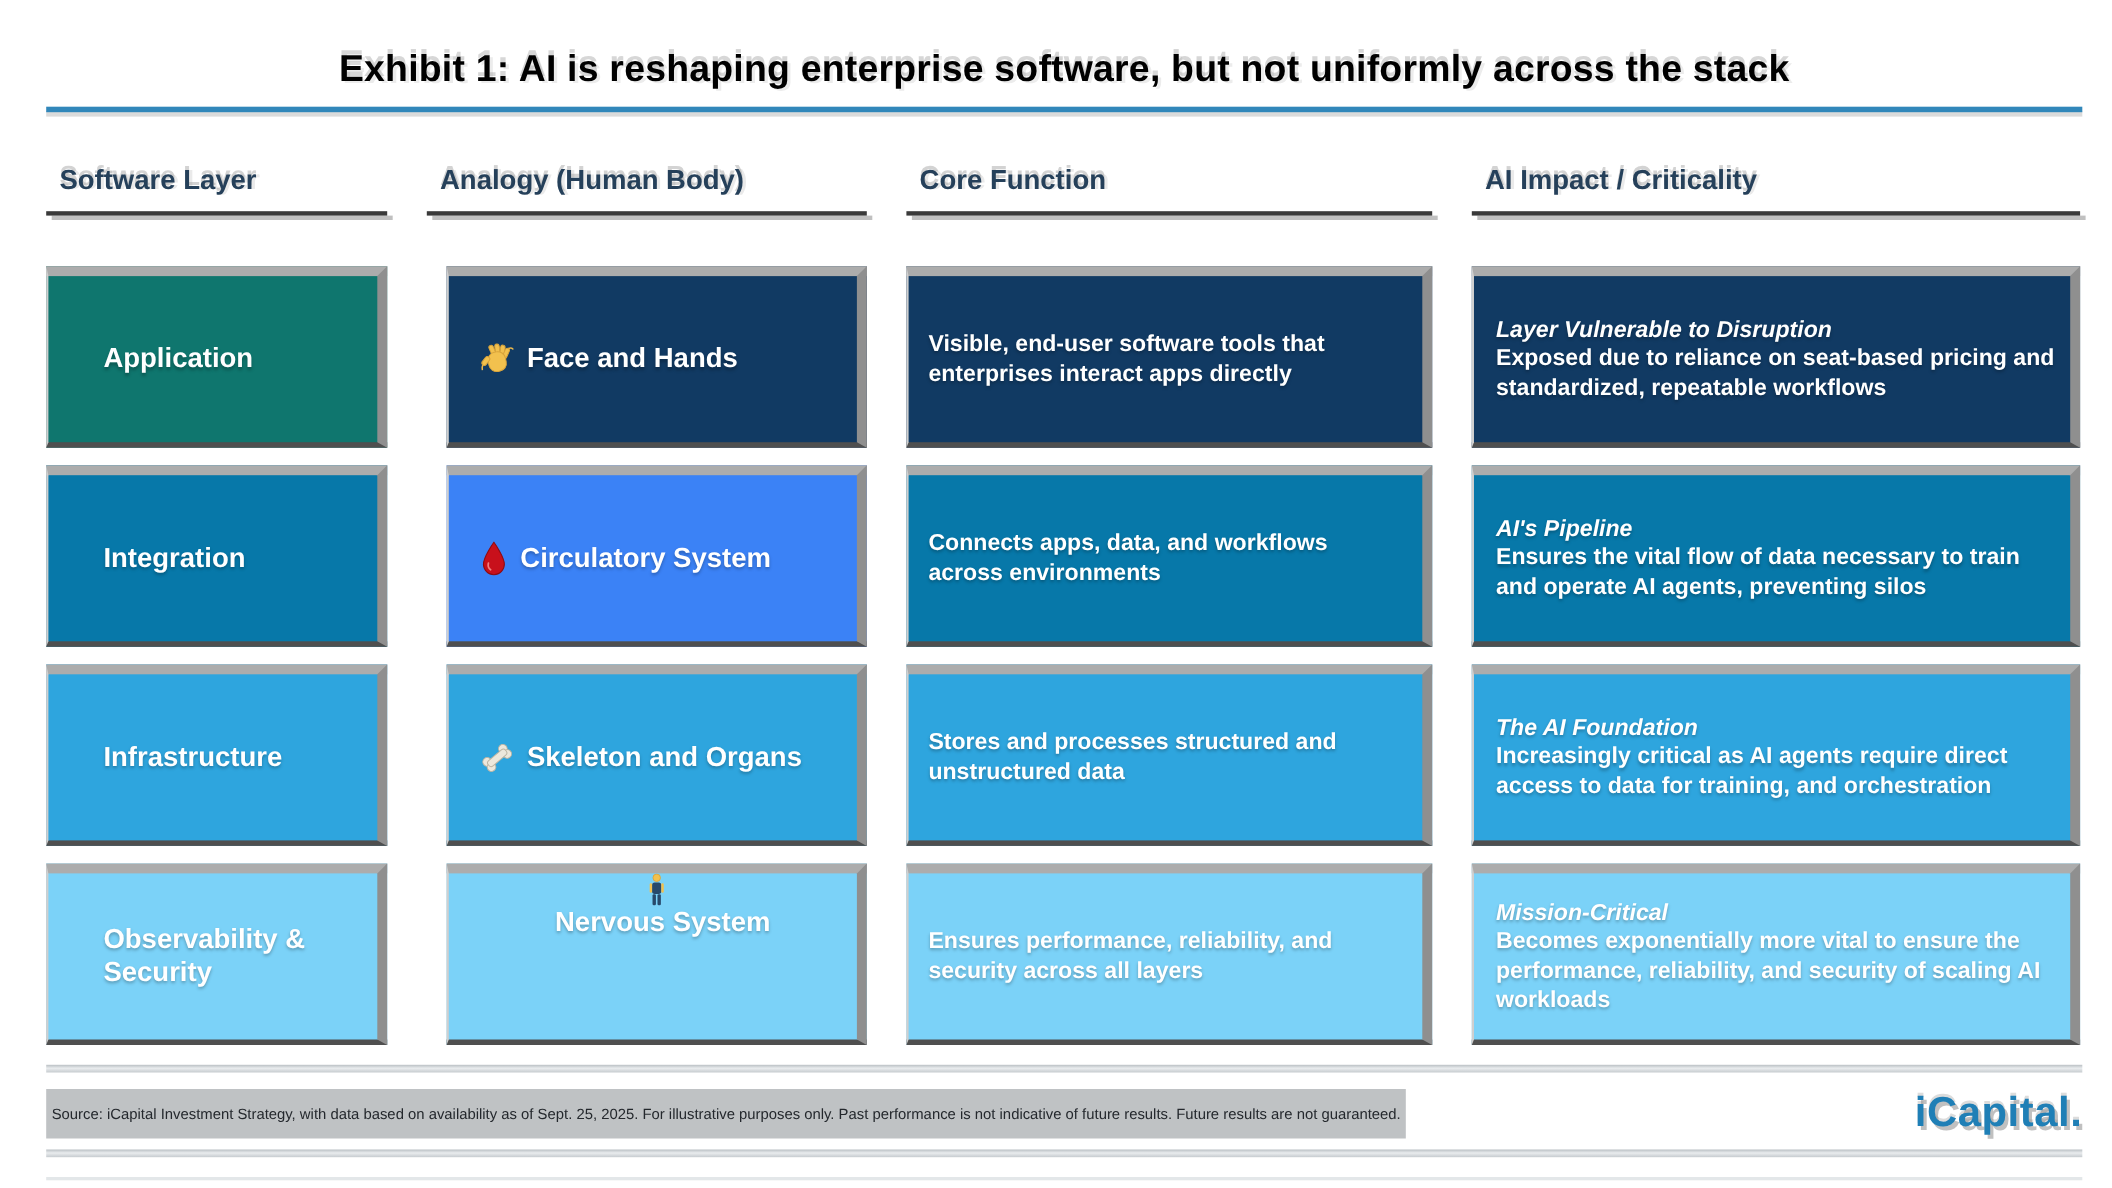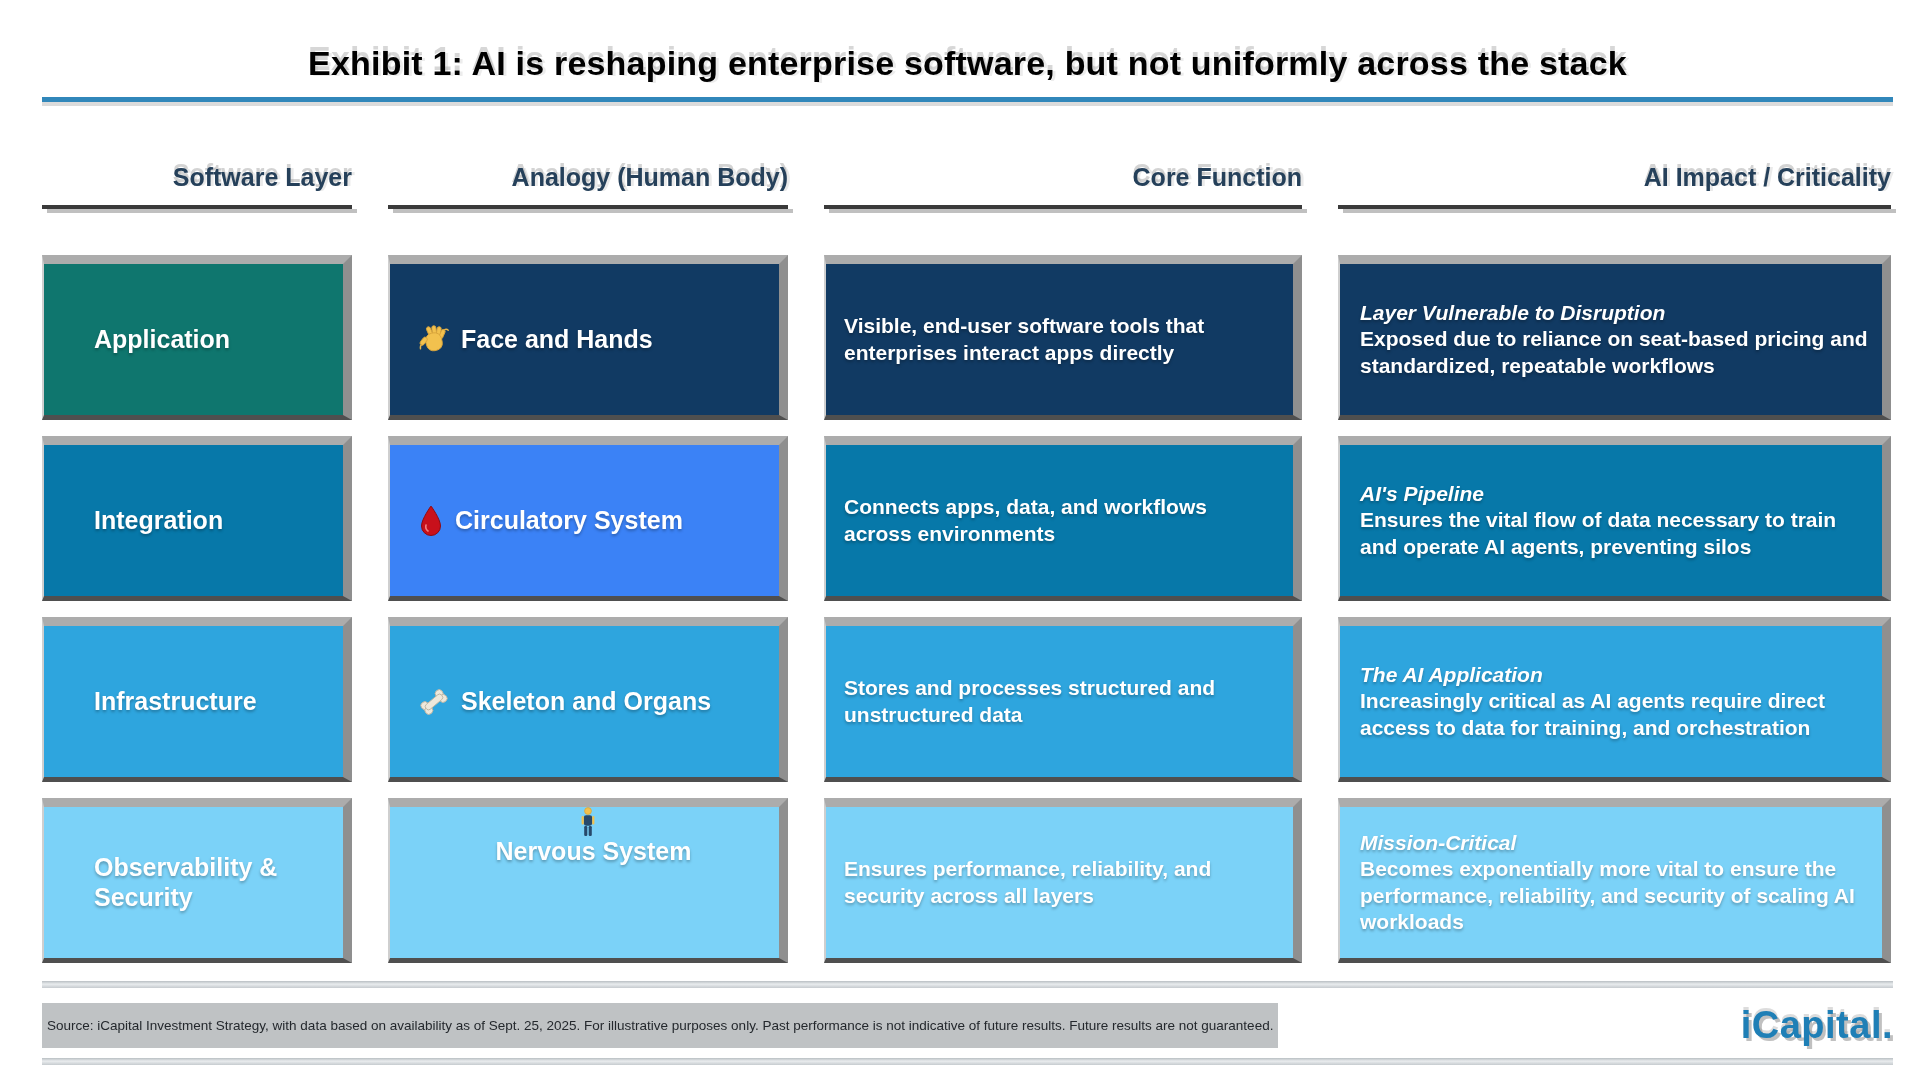--- a/index.html
+++ b/index.html
@@ -13,37 +13,37 @@
   .title{
     margin:0;font-size:34px;font-weight:800;color:#000000;letter-spacing:.2px;
     text-shadow:0 -5px 0 rgba(150,150,150,.38), 3px 1px 0 rgba(150,150,150,.18);
     text-align:center;
   }
   .title-rule{margin-top:14px;height:5px;background:#3187BA;box-shadow:0 4px 0 rgba(175,175,175,.45);}
 
   
   .grid{display:grid;grid-template-columns:310px 400px 478px 553px;column-gap:36px;}
 
-  .headers{margin-top:61px;text-align:right;}
+  .headers{margin-top:48px;}
   .header-label{
     font-size:25px;font-weight:800;color:#25405A;padding-left:12px;
     text-shadow:0 -4px 0 rgba(150,150,150,.42), 3px 0 0 rgba(150,150,150,.2);
   }
   .header-rule{margin-top:13px;height:4px;background:#3A3A3A;box-shadow:5px 4px 0 rgba(150,150,150,.6);}
 
   
   .rows{margin-top:46px;display:grid;row-gap:16px;}
   .cell{
     box-sizing:border-box;height:165px;display:flex;align-items:center;color:#ffffff;
     border-top:9px solid #ACACAC;border-right:9px solid #8F8F8F;
     border-bottom:5px solid #4F4F4F;border-left:2px solid #CFCFCF;
   }
   .cell-text{text-shadow:0 2px 3px rgba(0,0,0,.28);}
   .cell.layer{padding:0 14px 0 50px;font-size:25px;font-weight:800;line-height:1.18;}
-  .cell.analogy{padding:0 10px 0 28px;font-size:25px;font-weight:800;}
+  .cell.analogy{padding:0 10px 0 28px;font-size:25px;font-weight:800;margin-left:18px;}
   .cell.analogy .icon{margin-right:11px;display:inline-flex;flex:0 0 auto;}
   .cell.function{padding:0 18px;font-size:21px;font-weight:700;line-height:1.24;}
   .cell.impact{padding:0 14px 0 20px;font-size:21px;font-weight:700;line-height:1.24;}
   .impact-title{display:block;font-style:italic;font-weight:800;}
 
   
   .footer-rule{margin-top:18px;height:7px;background:linear-gradient(#B9BFC3,#E9ECEE 45%,#C6CBCF);}
   .footer-row{display:flex;justify-content:space-between;align-items:center;margin-top:8px;height:58px;}
   .source-note{font-size:13.5px;color:#24282D;}
   .source-note .hl{background:rgba(128,133,137,.5);padding:15px 5px;}
@@ -158,21 +158,21 @@
             </g>
           </svg>
         </span>
         <span class="cell-text">Skeleton and Organs</span>
       </div>
       <div class="cell function" style="background: rgb(46, 165, 222);">
         <span class="cell-text">Stores and processes structured and unstructured data</span>
       </div>
       <div class="cell impact" style="background: rgb(46, 165, 222);">
         <span class="cell-text">
-          <span class="impact-title">The AI Application</span>
+          <span class="impact-title">The AI Foundation</span>
           <span>Increasingly critical as AI agents require direct access to data for training, and orchestration</span>
         </span>
       </div>
     </div>
 
     <div class="grid">
       <div class="cell layer" style="background: rgb(123, 210, 248);">
         <span class="cell-text">Observability &amp; Security</span>
       </div>
       <div class="cell analogy" style="background: rgb(123, 210, 248); flex-direction: column;">

